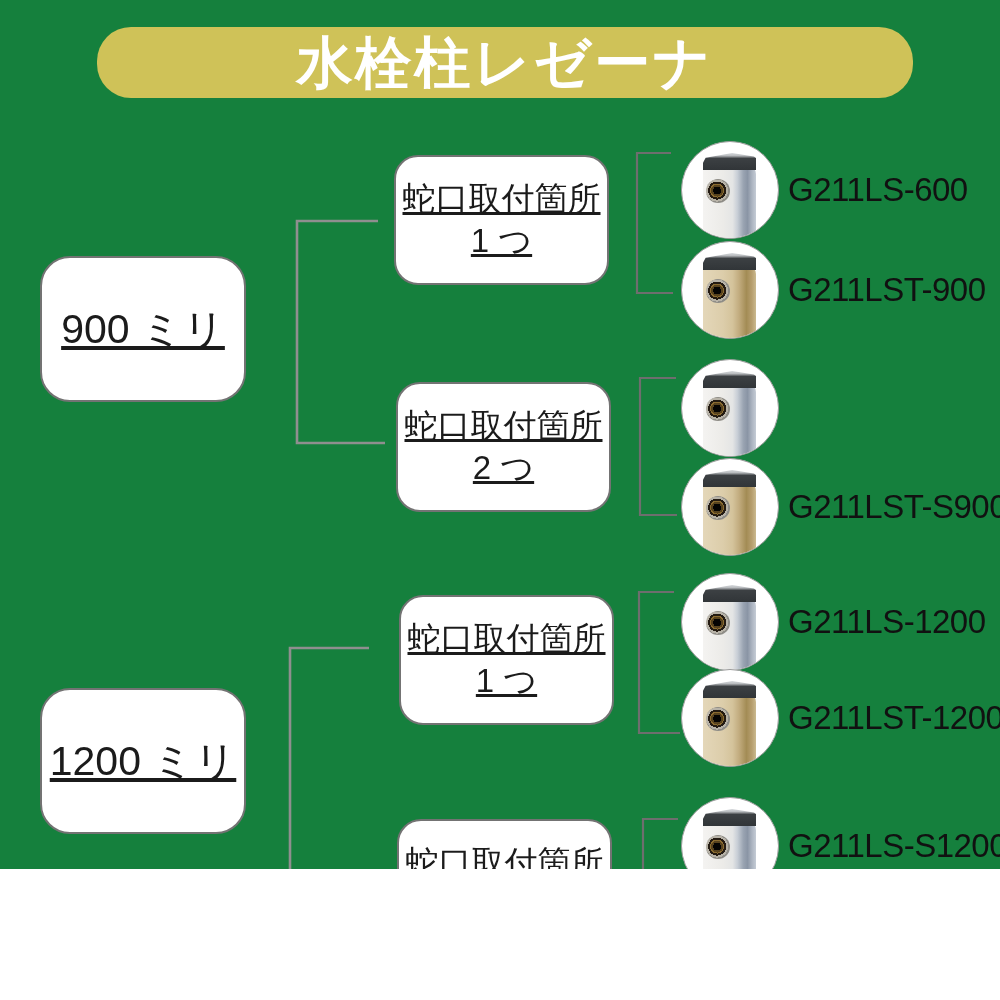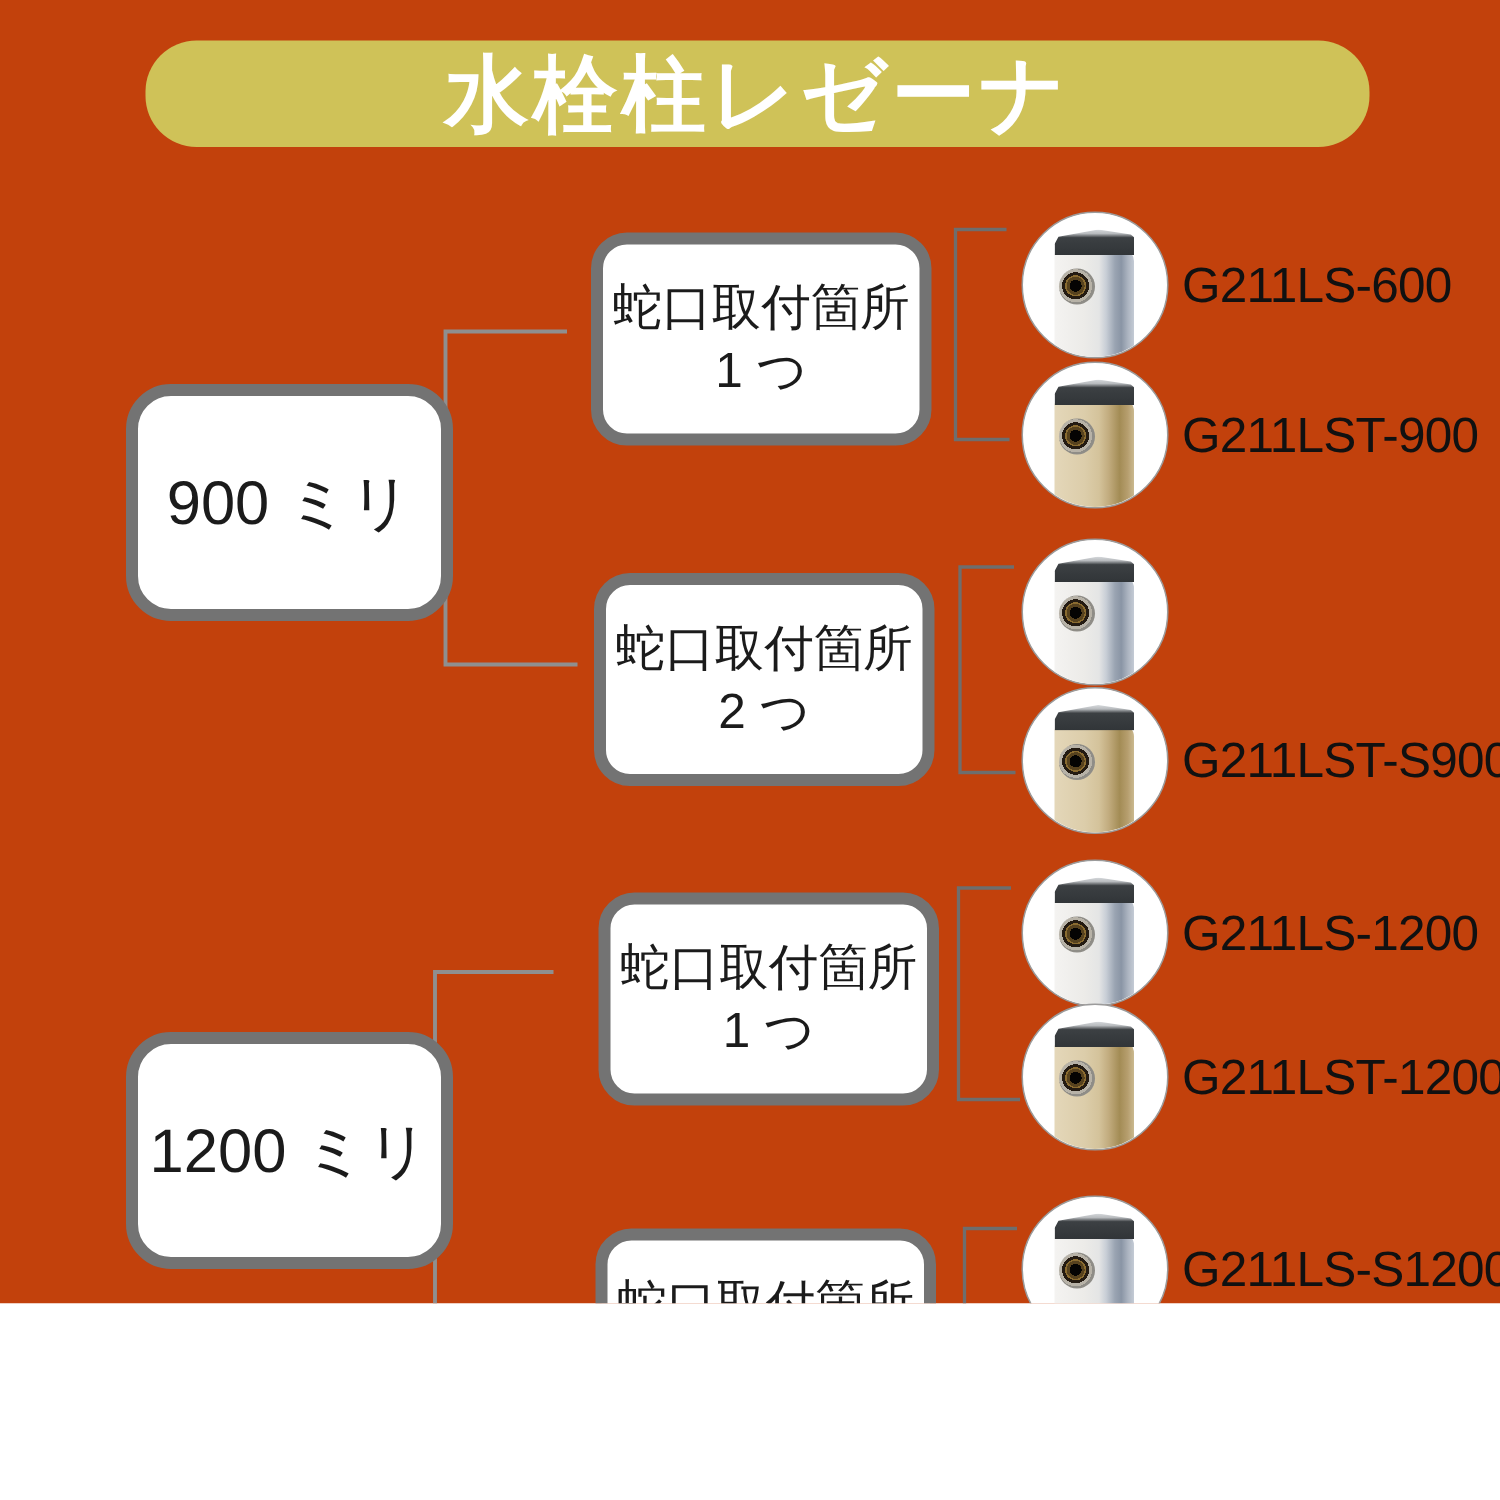--- a/index.html
+++ b/index.html
@@ -1,39 +1,40 @@
 <!DOCTYPE html>
 <html><head>
 <meta charset="utf-8">
 <style>
   html,body{margin:0;padding:0;background:#fff;}
   .stage{
-    position:relative;width:1000px;height:869px;background:#c2410c;overflow:hidden;
+    position:relative;width:1000px;height:869px;background:#15803d;overflow:hidden;
     font-family:"Liberation Sans","DejaVu Sans",sans-serif;color:#1b1b1b;
   }
   
   .banner{
     position:absolute;left:97px;top:27px;width:816px;height:71px;
     background:#cfc258;border-radius:34px;
     display:flex;align-items:center;justify-content:center;
   }
   .banner-title{
     color:#ffffff;font-size:56px;font-weight:bold;letter-spacing:3px;line-height:1;
   }
   
   .connectors{position:absolute;left:0;top:0;width:1000px;height:1000px;}
   .lineL{fill:none;stroke:#8f8f8f;stroke-width:2.6;}
   .lineR{fill:none;stroke:#6e6e6e;stroke-width:2.2;}
   
   .node{
-    position:absolute;background:#fff;border:8px solid #737373;
+    position:absolute;background:#fff;border:2px solid #737373;
     display:flex;flex-direction:column;align-items:center;justify-content:center;
     text-align:center;
+    text-decoration:underline;
   }
-  .root{width:202px;height:142px;border-radius:30px;font-size:41px;margin-left:44px;}
+  .root{width:202px;height:142px;border-radius:30px;font-size:41px;}
   .branch{width:211px;height:126px;border-radius:24px;font-size:33px;line-height:1.28;}
   
   .photo{
     position:absolute;left:681px;width:96px;height:96px;border-radius:50%;
     border:1px solid #9b9b9b;background:#fff;overflow:hidden;
   }
   .pillar{position:absolute;left:21px;top:11px;width:53px;height:110px;}
   .cap{
     position:absolute;left:0;top:0;width:100%;height:17px;
     background:linear-gradient(180deg,#d6d9dc 0%,#b8bbbe 16%,#3c4043 32%,#313538 100%);

